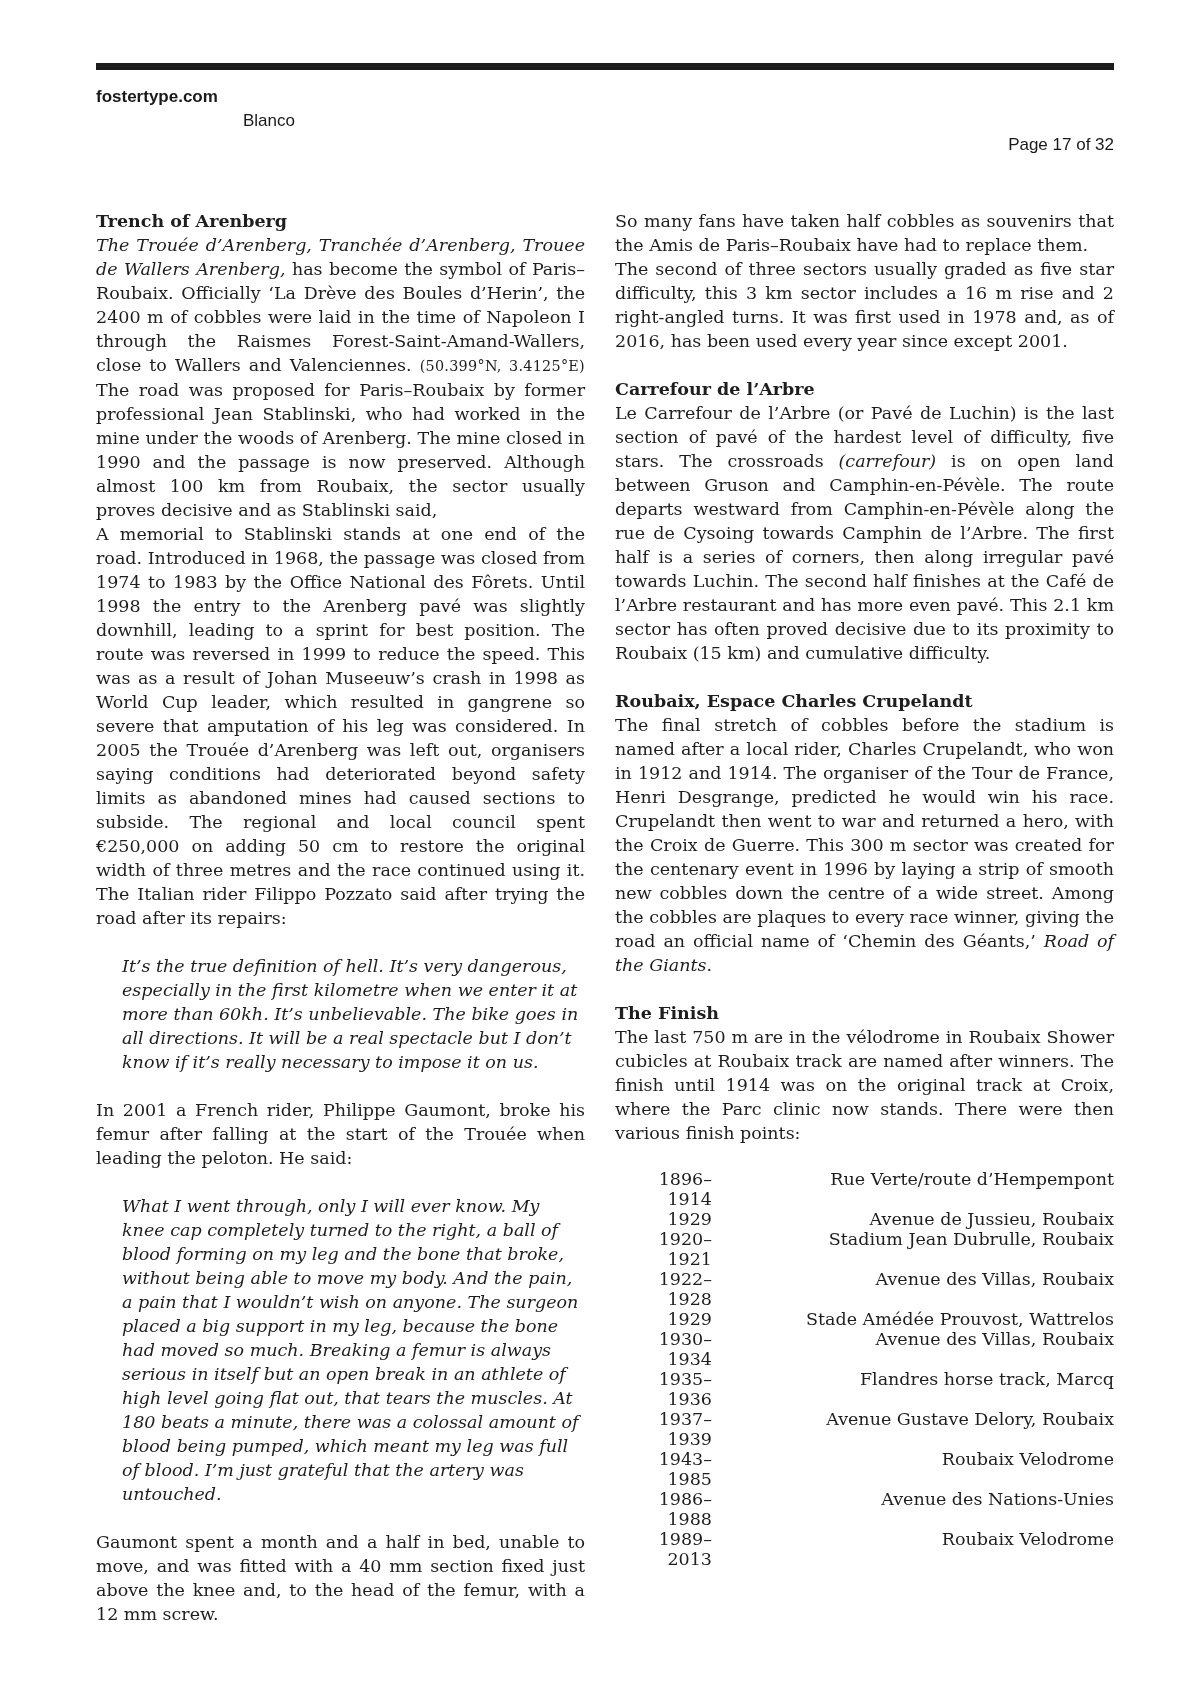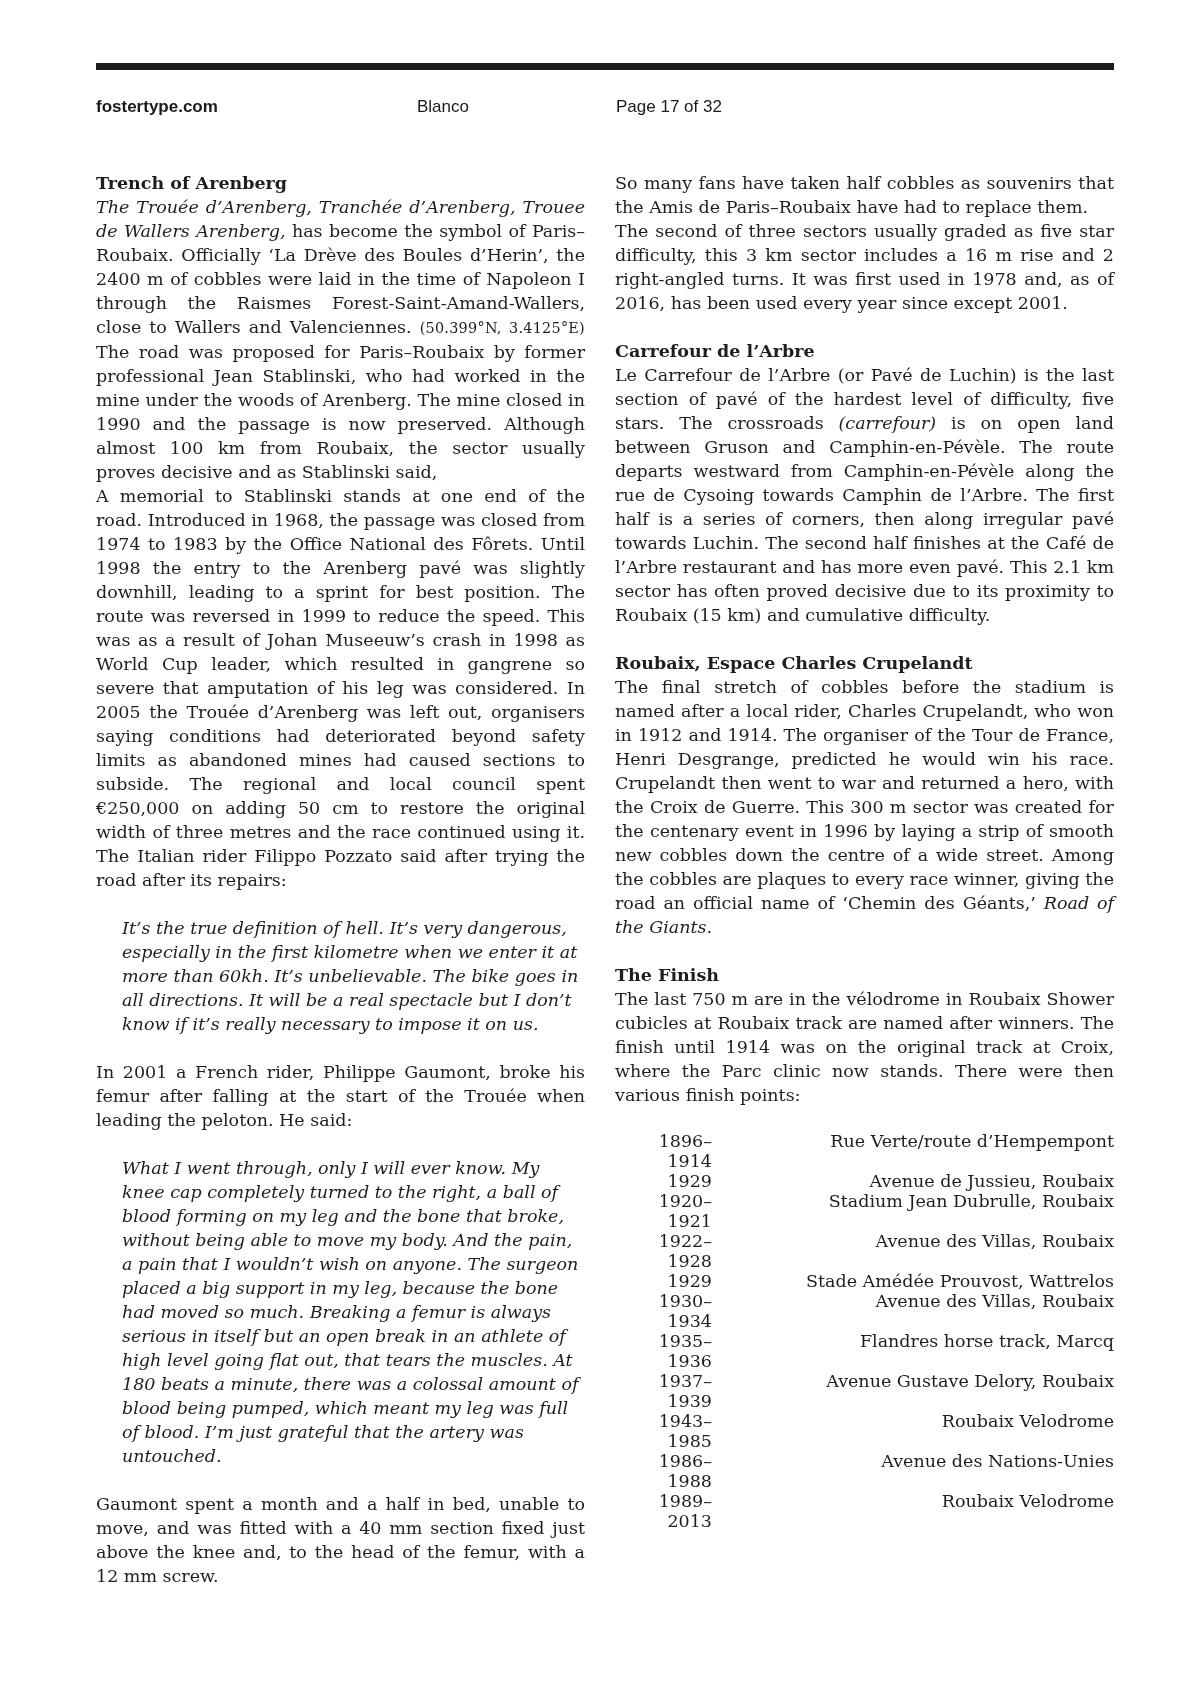--- a/index.html
+++ b/index.html
@@ -8,30 +8,31 @@
     width:1200px; height:1703px;
     background:#ffffff;
     color:#1d1d1d;
     overflow:hidden;
     margin:0 auto;
   }
   .content { padding:0 86px 0 96px; }
   .topbar { height:7px; background:#1c1c1c; margin-top:63px; }
   .header {
     display:flex;
-    margin-top:25px;
+    margin-top:15px;
     font-family:"Liberation Sans", sans-serif;
     font-size:17px;
     line-height:24px;
     color:#1a1a1a;
+    flex-direction:column;
   }
   .brand { width:174px; font-weight:700; }
   .face  { width:346px;text-align:center; }
   .spec  { flex:1; }
-  .pageno{ white-space:nowrap; }
+  .pageno{ text-align:right; white-space:nowrap; }
 
   .columns {
     display:flex;
     gap:30px;
     margin-top:52px;
     font-family:"DejaVu Serif", serif;
     font-size:17.5px;
     line-height:24px;
     color:#1e1e1e;
   }

